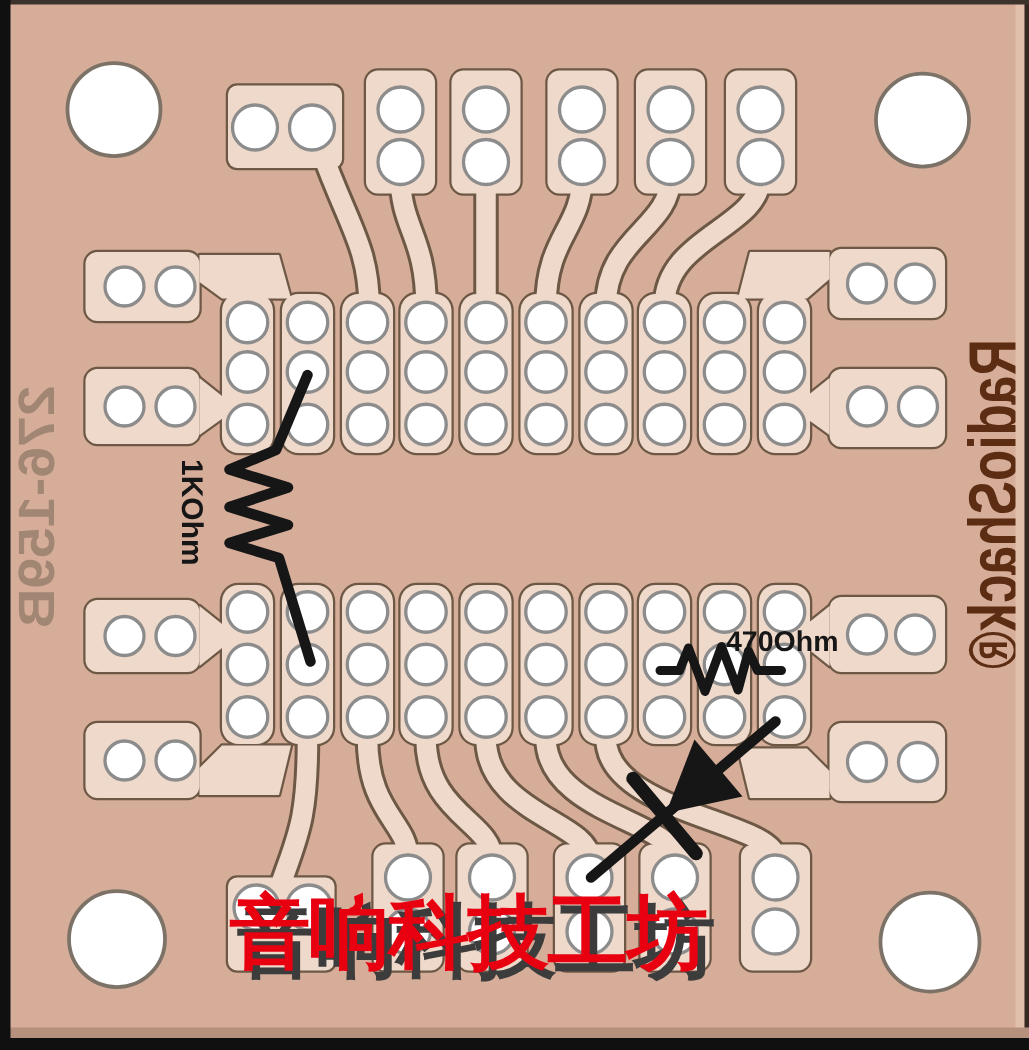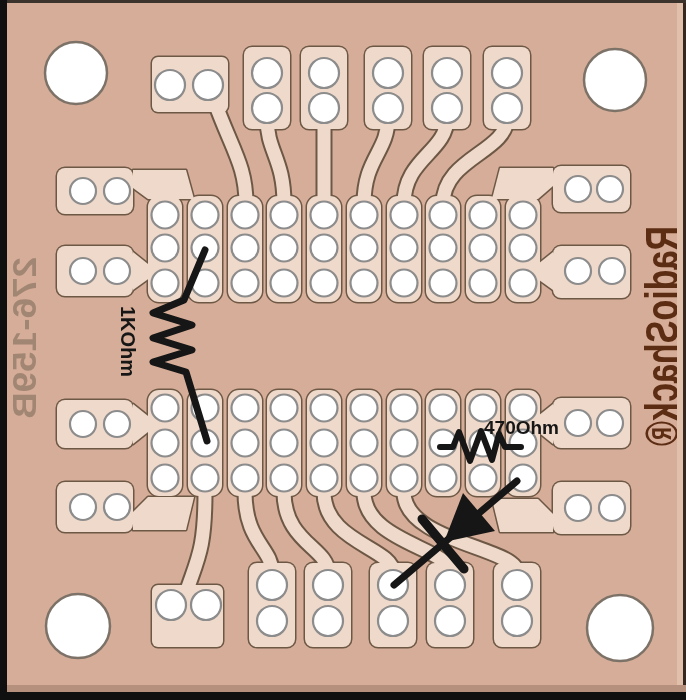--- a/index.html
+++ b/index.html
@@ -275,13 +275,14 @@
     <g id="frame">
         <rect x="677" y="0" width="6" height="700" fill="#e0c0ab"></rect>
         <rect x="683" y="0" width="3" height="700" fill="#342820"></rect>
         <rect x="0" y="685" width="686" height="7" fill="#b5907c"></rect>
         <rect x="0" y="692" width="686" height="8" fill="#101010"></rect>
         <rect x="0" y="0" width="686" height="3" fill="#3c332c"></rect>
         <rect x="0" y="0" width="7" height="700" fill="#101010"></rect>
       </g>
   </svg>
 
+  <div class="watermark" style="color: rgb(232, 0, 17); text-shadow: rgb(60, 60, 60) 5px 6px 0px;">音响科技工坊</div>
 </div>
 
 </body></html>

